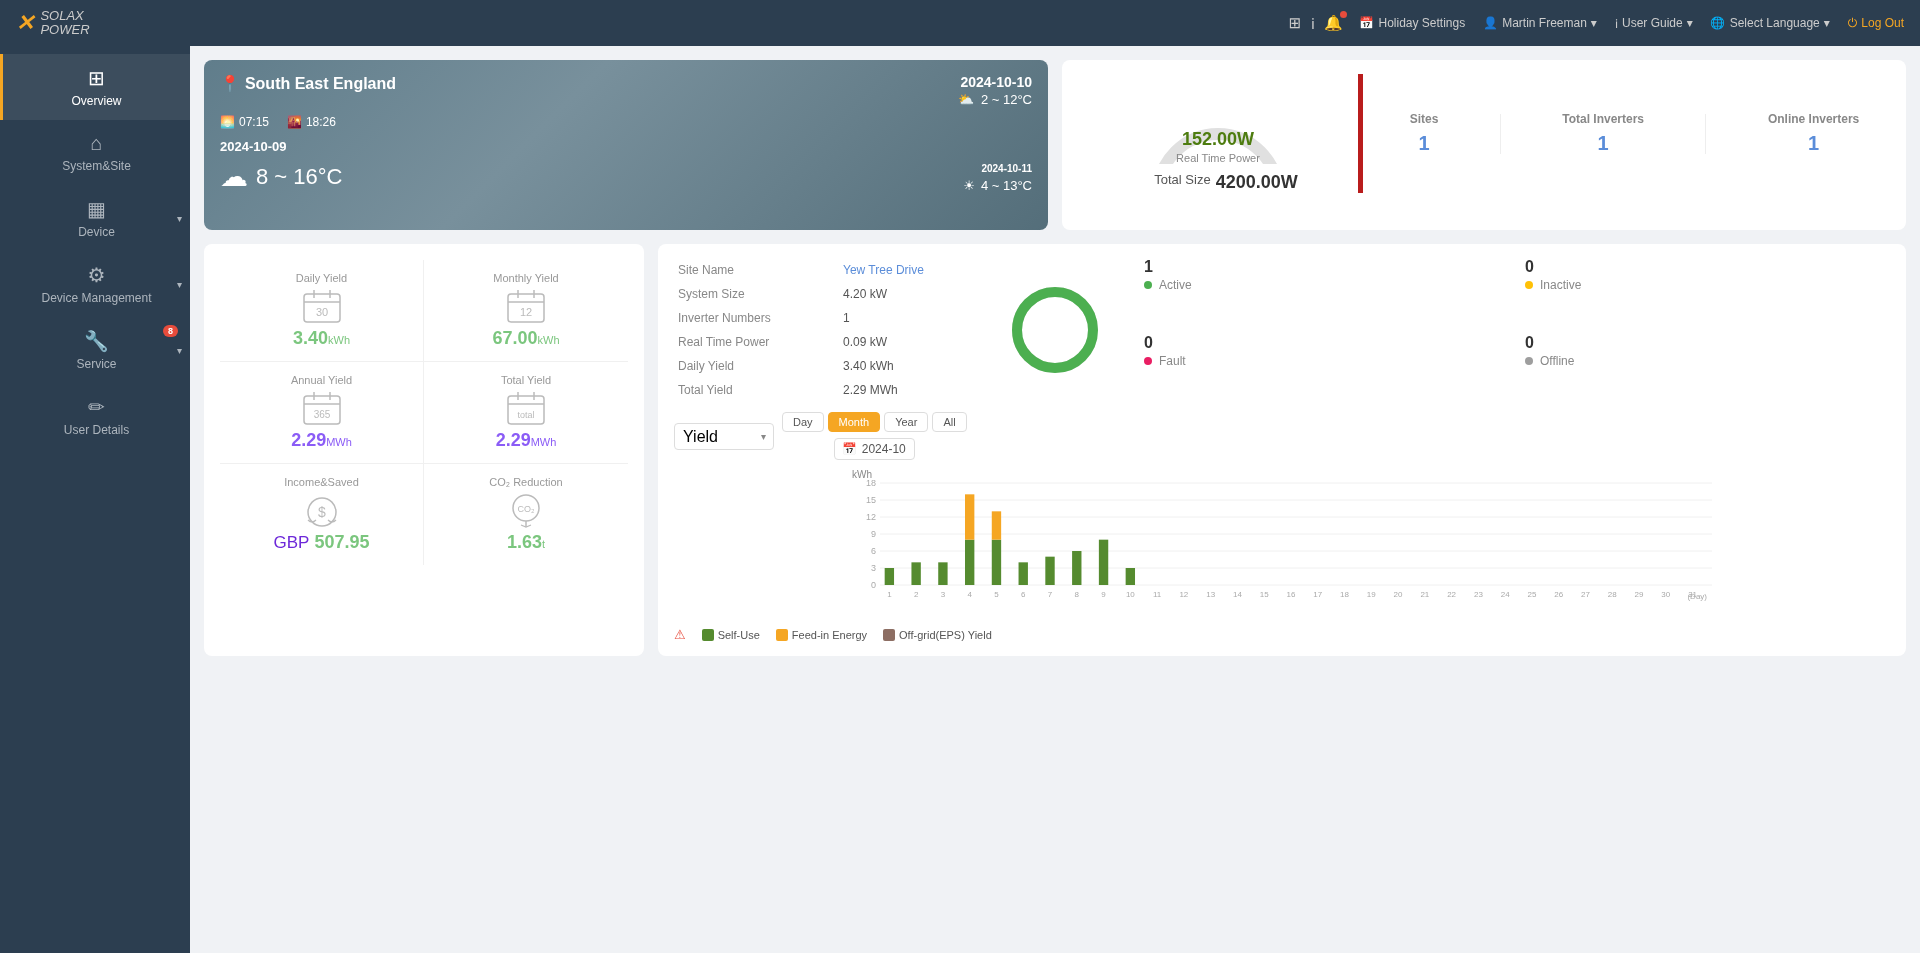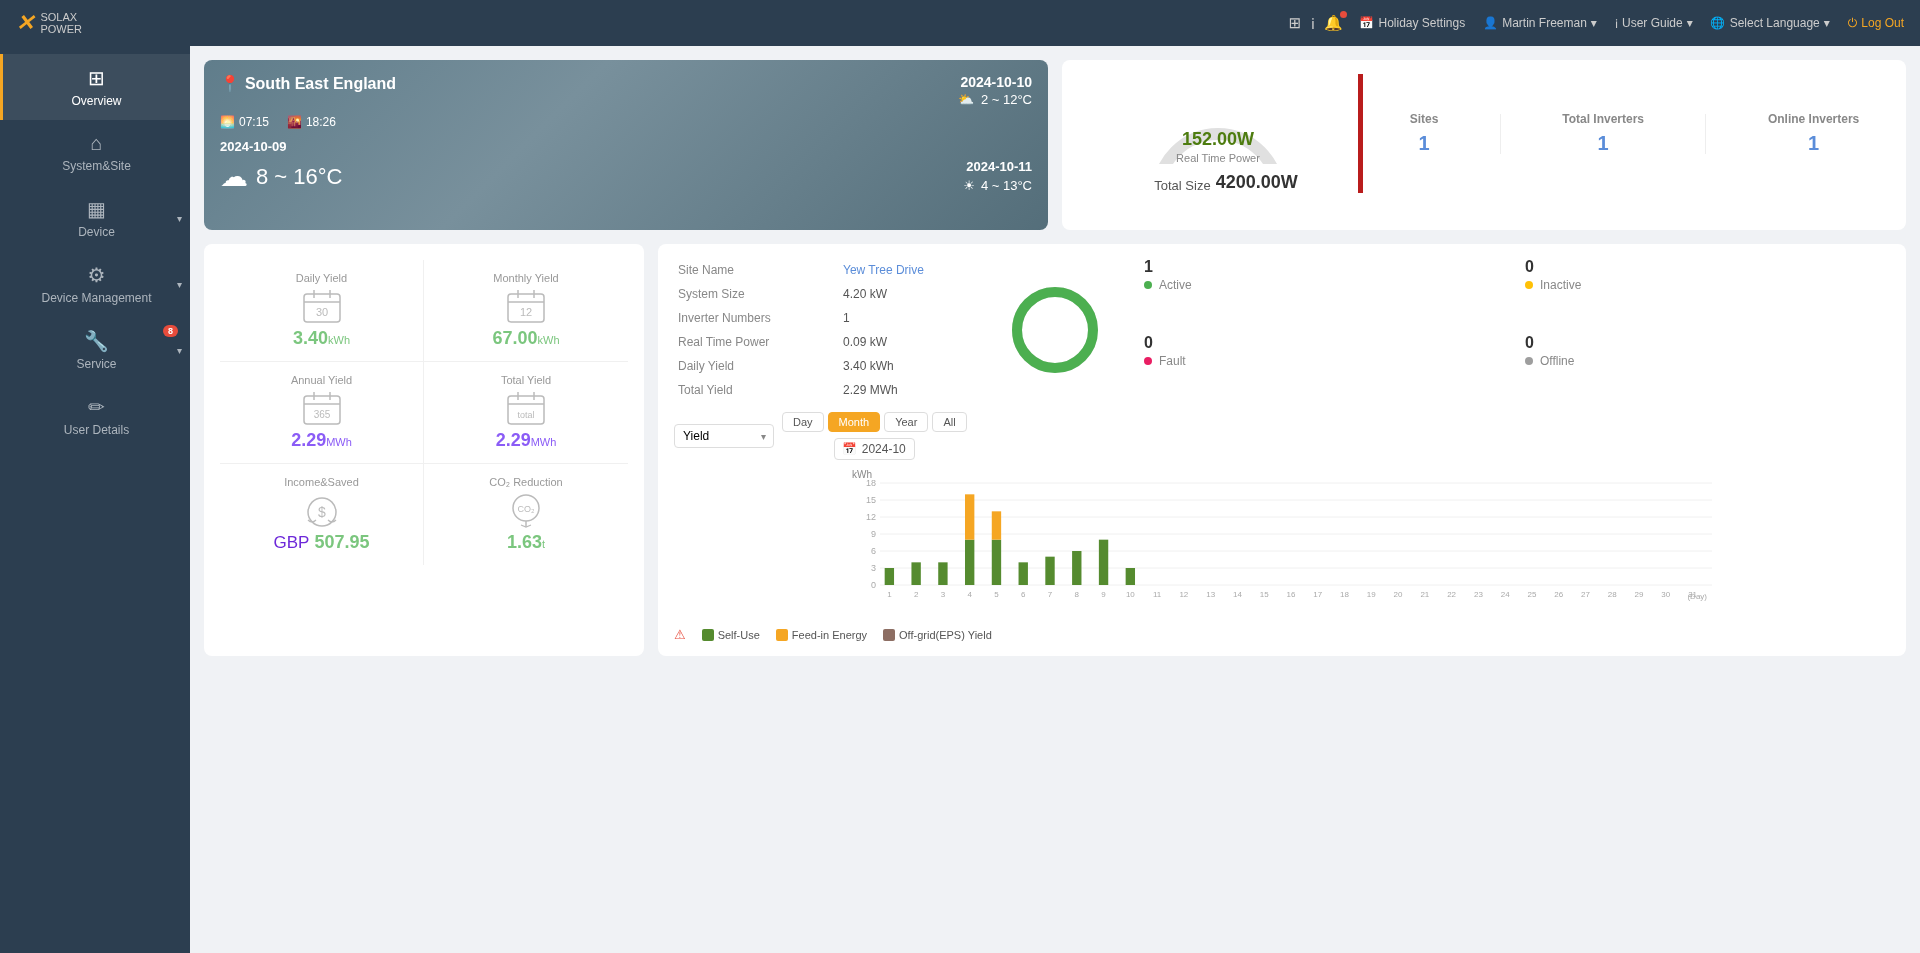--- a/index.html
+++ b/index.html
@@ -11,21 +11,21 @@
       height: 46px;
       display: flex;
       align-items: center;
       padding: 0 16px;
       gap: 16px;
       position: fixed; top: 0; left: 0; right: 0; z-index: 100;
     }
     .logo { display: flex; align-items: center; gap: 6px; }
     .logo-x { color: #f5a623; font-size: 22px; font-weight: 900; font-style: italic; }
     .logo-text { color: white; font-size: 11px; font-weight: 700; line-height: 1.1; }
-    .logo-text span { display: block; color: #ccc; font-size: 11px; font-weight: 400; }
+    .logo-text span { display: block; color: #ccc; font-size: 13px; font-weight: 400; font-style: italic; }
     .topnav-spacer { flex: 1; }
     .topnav-icons { display: flex; align-items: center; gap: 10px; color: #ccc; font-size: 15px; }
     .topnav-icons .icon-btn { cursor: pointer; position: relative; }
     .notif-dot { position: absolute; top: -3px; right: -3px; width: 7px; height: 7px; background: #e74c3c; border-radius: 50%; }
     .topnav-menu { display: flex; align-items: center; gap: 18px; color: #ccc; font-size: 12px; }
     .topnav-menu-item { display: flex; align-items: center; gap: 4px; cursor: pointer; white-space: nowrap; }
     .logout { color: #f5a623; }
 
     
     .sidebar {
@@ -82,39 +82,39 @@
       overflow: hidden;
     }
     .weather-top { display: flex; justify-content: space-between; align-items: flex-start; }
     .weather-location { display: flex; align-items: center; gap: 5px; font-size: 16px; font-weight: 600; }
     .weather-date-main { font-size: 14px; font-weight: 600; text-align: right; }
     .weather-today-info { display: flex; align-items: center; gap: 6px; font-size: 13px; margin-top: 2px; justify-content: flex-end; }
     .weather-sun-times { display: flex; gap: 18px; margin-top: 8px; font-size: 12px; align-items: center; }
     .sun-time { display: flex; align-items: center; gap: 4px; }
     .weather-bottom { display: flex; justify-content: space-between; align-items: flex-end; margin-top: 10px; }
     .weather-tomorrow { text-align: right; }
-    .weather-tomorrow-date { font-size: 13px; font-weight: 600; }
+    .weather-tomorrow-date { font-size: 10px; font-weight: 600; }
     .weather-tomorrow-info { display: flex; align-items: center; gap: 6px; font-size: 13px; margin-top: 4px; }
 
     
     .power-card {
       background: white;
       border-radius: 8px;
       padding: 14px 16px;
       display: flex;
       flex-direction: column;
     }
     .power-top { display: flex; gap: 0; }
     .power-gauge-area { flex: 0 0 280px; display: flex; flex-direction: column; align-items: center; justify-content: center; }
     .gauge-wrap { position: relative; width: 160px; height: 90px; overflow: hidden; }
     .gauge-svg { width: 160px; height: 160px; position: absolute; top: 0; left: 0; }
     .gauge-center-text { position: absolute; bottom: 0; left: 0; right: 0; text-align: center; }
     .gauge-value { font-size: 18px; font-weight: 700; color: #4d7c0f; }
     .gauge-label { font-size: 11px; color: #888; margin-top: 2px; }
-    .total-size-row { margin-top: 8px; font-size: 13px; color: #555; display: flex; align-items: flex-end; gap: 5px; margin-left: 16px; }
+    .total-size-row { margin-top: 8px; font-size: 13px; color: #555; display: flex; align-items: flex-start; gap: 5px; margin-left: 16px; }
     .total-size-val { font-size: 18px; font-weight: 700; color: #333; }
     .power-stats { flex: 1; display: flex; justify-content: space-around; align-items: center; border-left: 5px solid #b91c1c; padding-left: 16px; }
     .power-stat { text-align: center; }
     .power-stat-label { font-size: 12px; color: #888; font-weight: 600; }
     .power-stat-val { font-size: 20px; font-weight: 700; color: #5b8dd9; margin-top: 6px; }
     .power-stat-divider { width: 1px; height: 40px; background: #eee; }
 
     
     .yield-card {
       background: white;
@@ -158,21 +158,21 @@
     .status-item { display: flex; align-items: center; gap: 7px; }
     .status-dot { width: 8px; height: 8px; border-radius: 50%; flex-shrink: 0; }
     .status-count { font-size: 16px; font-weight: 700; color: #333; display: block; margin-bottom: 2px; }
     .status-label { color: #888; }
 
     
     .chart-section { margin-top: 10px; }
     .chart-controls { display: flex; align-items: center; gap: 8px; margin-bottom: 8px; }
     .yield-select {
       border: 1px solid #ddd; border-radius: 4px; padding: 4px 24px 4px 8px;
-      font-size: 12px; appearance: none; background: white;
+      font-size: 16px; appearance: none; background: white;
       cursor: pointer; min-width: 100px;
     }
     .yield-select-wrap { position: relative; }
     .yield-select-wrap::after { content: '▾'; position: absolute; right: 8px; top: 50%; transform: translateY(-50%); font-size: 10px; color: #888; pointer-events: none; }
     .chart-time-btns { display: flex; gap: 4px; margin-left: auto; }
     .chart-time-btn {
       padding: 3px 10px; border-radius: 4px; border: 1px solid #ddd;
       font-size: 11px; cursor: pointer; background: white; color: #555;
     }
     .chart-time-btn.active { background: #f5a623; color: white; border-color: #f5a623; }

